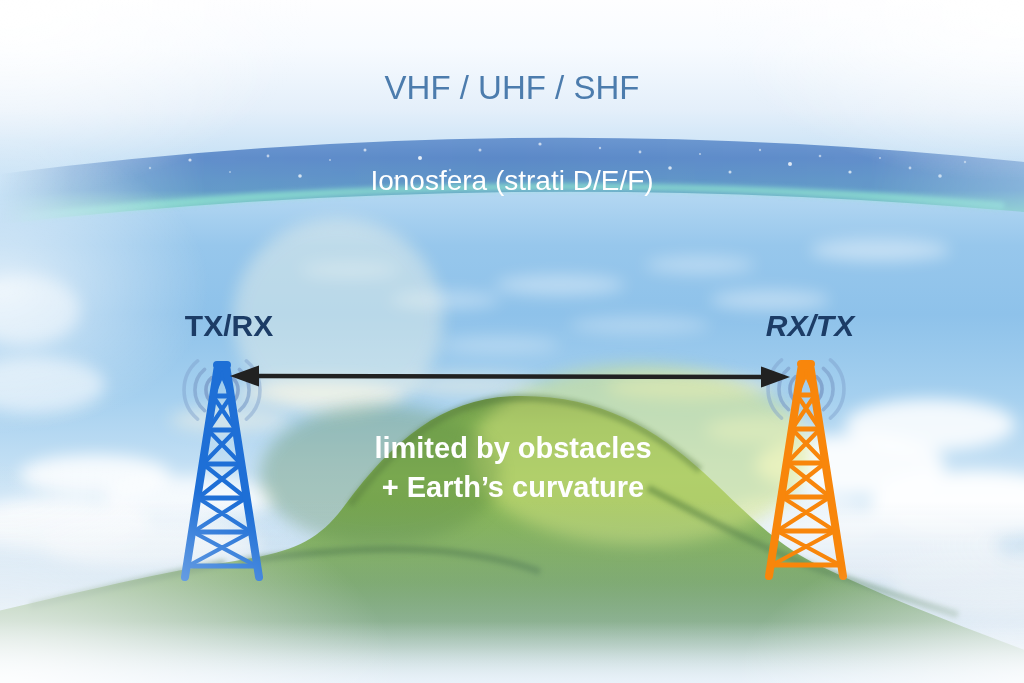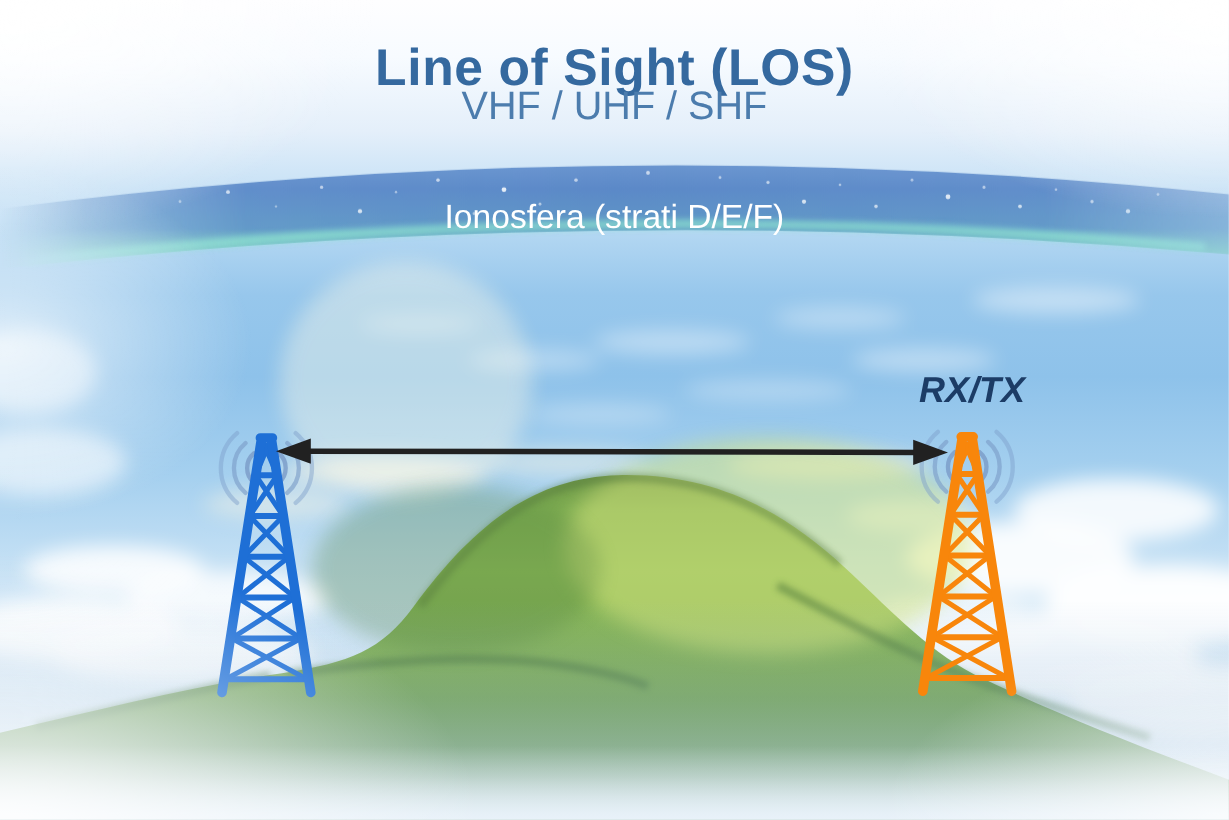--- a/index.html
+++ b/index.html
@@ -185,20 +185,21 @@
 
     <g>
       <line x1="252" y1="376" x2="768" y2="377" stroke="#212121" stroke-width="4.6"></line>
       <polygon points="230,376 259,365.5 259,386.5" fill="#212121"></polygon>
       <polygon points="790,377 761,366.5 761,387.5" fill="#212121"></polygon>
     </g>
   </svg>
 
   <div class="fade-overlay"></div>
 
-  <div class="txt title">Line of Sight (LOS)</div>
   <div class="txt subtitle">VHF / UHF / SHF</div>
   <div class="txt band-label">Ionosfera (strati D/E/F)</div>
+  <div class="txt tower-label tl-left">TX/RX</div>
   <div class="txt tower-label tl-right">RX/TX</div>
   <div class="txt annotation">
-    <br>
+    <span>limited by obstacles</span><br>
+    <span>+ Earth’s curvature</span>
   </div>
 </div>
 
 </body></html>

